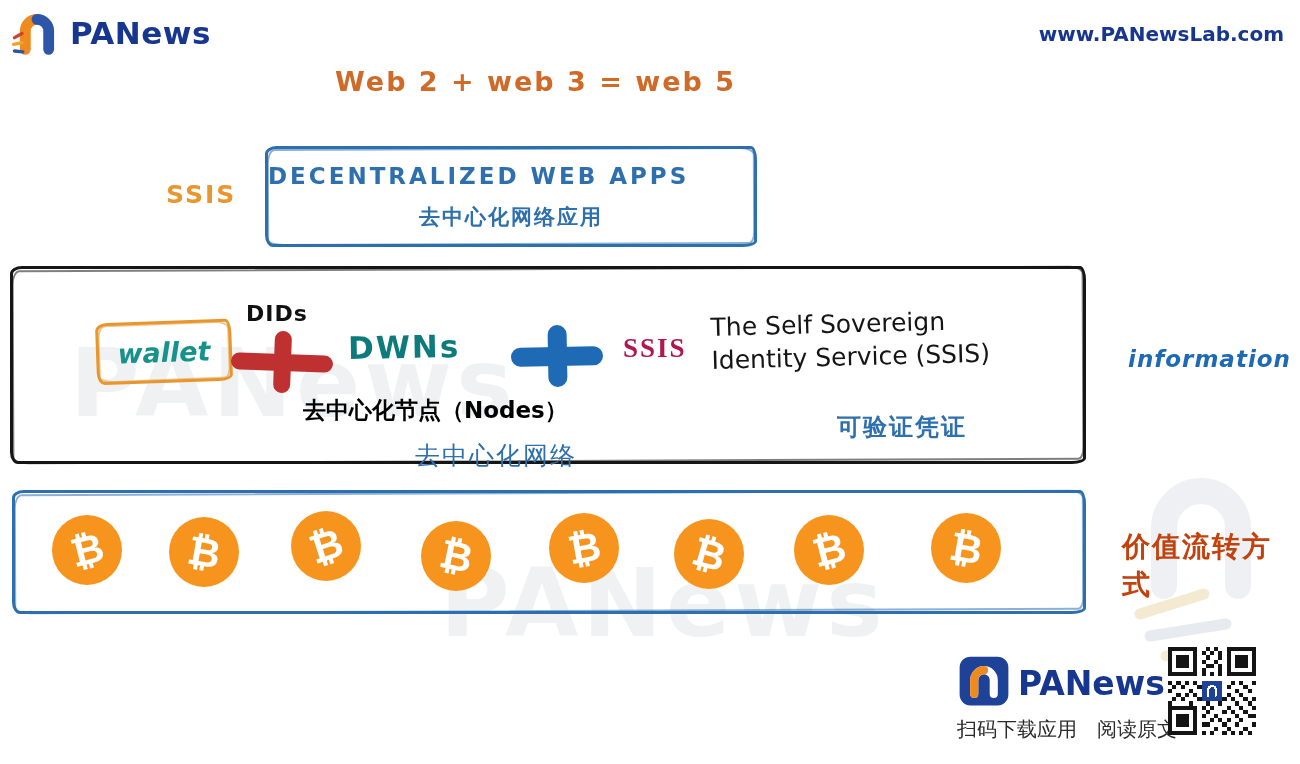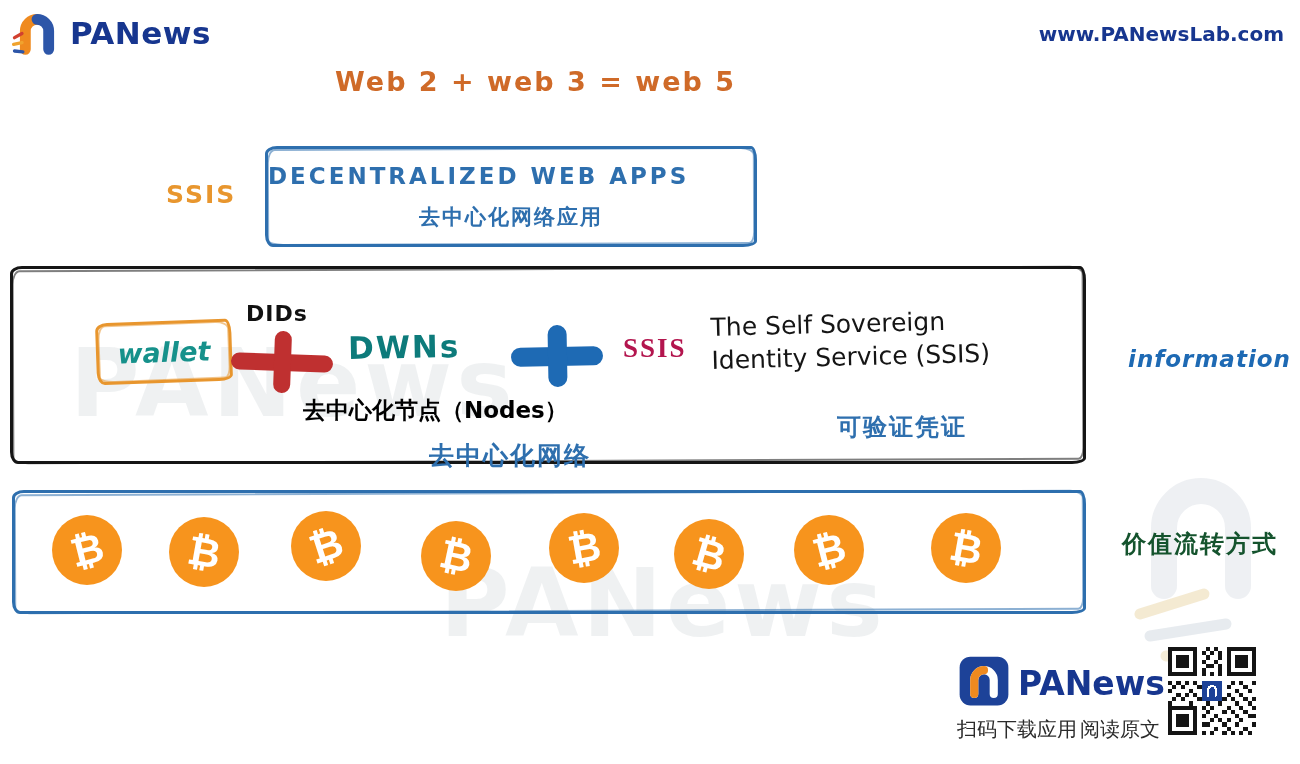--- a/index.html
+++ b/index.html
@@ -41,33 +41,33 @@
   .network-box{--bc:#161616;left:10px;top:266px;width:1070px;height:192px;border-width:3.5px;}
   .wallet-box{--bc:#e8962e;left:83px;top:52px;width:130px;height:56px;transform:rotate(-2deg);
     display:flex;align-items:center;justify-content:center;}
   .wallet-label{color:#16918b;font-size:27px;font-weight:bold;font-style:italic;}
   .dids{position:absolute;left:233px;top:32px;font-size:22px;font-weight:bold;color:#111;letter-spacing:1px;}
   .dwns{position:absolute;left:335px;top:60px;font-size:31px;font-weight:bold;color:#0d7b7b;letter-spacing:2px;transform:rotate(-1deg);}
   .ssis{position:absolute;left:610px;top:64px;font-size:27px;font-weight:bold;color:#b3154e;letter-spacing:2px;font-family:Liberation Serif, serif;}
   .ssis-full{position:absolute;left:698px;top:38px;width:375px;font-size:25px;color:#151515;line-height:1.3;transform:rotate(-1.5deg);}
   .nodes{position:absolute;left:270px;top:126px;font-size:23px;font-weight:bold;color:#000000;margin-left:20px;}
   .credential{position:absolute;left:824px;top:142px;font-size:24px;font-weight:bold;color:#2e6fae;letter-spacing:2px;}
-  .network-label{position:absolute;left:416px;top:170px;font-size:25px;font-weight:bold;color:#2e6fae;letter-spacing:2px;}
+  .network-label{position:absolute;left:402px;top:170px;font-size:25px;font-weight:normal;color:#2e6fae;letter-spacing:2px;}
 
   
   .plus{position:absolute;z-index:1;}
   .plus .h{position:absolute;left:0;right:0;top:50%;height:var(--t);margin-top:calc(var(--t) / -2);border-radius:var(--t);background:var(--c);}
   .plus .v{position:absolute;top:0;bottom:0;left:50%;width:var(--t);margin-left:calc(var(--t) / -2);border-radius:var(--t);background:var(--c);}
   .plus-red{left:218px;top:62px;width:102px;height:62px;--c:#bf3030;--t:17px;transform:rotate(2deg);}
   .plus-blue{left:498px;top:56px;width:92px;height:62px;--c:#1e6ab4;--t:19px;transform:rotate(-1deg);}
 
   
   .info-en{position:absolute;left:1128px;top:346px;font-size:23px;font-weight:bold;font-style:italic;color:#1e6ab4;letter-spacing:1px;z-index:2;}
   .info-zh{position:absolute;left:1122px;top:390px;font-size:24px;font-weight:bold;color:#2e6fae;letter-spacing:2px;z-index:2;}
-  .value-zh{position:absolute;left:1122px;top:528px;font-size:24px;font-weight:bold;color:#14532d;letter-spacing:2px;z-index:2;}
+  .value-zh{position:absolute;left:1122px;top:528px;font-size:28px;font-weight:bold;color:#c2410c;letter-spacing:2px;z-index:2;}
 
   
   .value-box{--bc:#2e6fae;left:12px;top:490px;width:1068px;height:118px;}
   .coin{
     position:absolute;width:70px;height:70px;border-radius:50%;background:#f7941d;color:#fff;
     display:flex;align-items:center;justify-content:center;font-size:40px;font-weight:bold;
     font-family:"DejaVu Sans",sans-serif;
   }
   .coin span{display:block;}
   .coin:nth-of-type(1){left:37px;top:22px}  .coin:nth-of-type(1) span{transform:rotate(-14deg)}
@@ -75,21 +75,21 @@
   .coin:nth-of-type(3){left:276px;top:18px} .coin:nth-of-type(3) span{transform:rotate(-18deg)}
   .coin:nth-of-type(4){left:406px;top:28px} .coin:nth-of-type(4) span{transform:rotate(12deg)}
   .coin:nth-of-type(5){left:534px;top:20px} .coin:nth-of-type(5) span{transform:rotate(-10deg)}
   .coin:nth-of-type(6){left:659px;top:26px} .coin:nth-of-type(6) span{transform:rotate(16deg)}
   .coin:nth-of-type(7){left:779px;top:22px} .coin:nth-of-type(7) span{transform:rotate(-14deg)}
   .coin:nth-of-type(8){left:916px;top:20px} .coin:nth-of-type(8) span{transform:rotate(10deg)}
 
   
   .f-logo{position:absolute;left:958px;top:655px;z-index:2;}
   .f-brand{position:absolute;left:1018px;top:664px;font-size:33px;font-weight:bold;color:#17368f;z-index:2;}
-  .f-caption{position:absolute;left:957px;top:716px;font-size:20px;color:#2b2b2b;z-index:2;display:flex;gap:3px;}
+  .f-caption{position:absolute;left:957px;top:716px;font-size:20px;color:#2b2b2b;z-index:2;display:flex;gap:20px;}
   .qr{position:absolute;left:1168px;top:647px;z-index:2;}
 </style>
 </head>
 <body>
 
 <div class="page">
 
   <div class="wm-text" style="left:70px;top:328px;">PANews</div>
   <div class="wm-text" style="left:440px;top:548px;">PANews</div>
   <div class="wm-logo" style="left:1126px;top:456px;">

